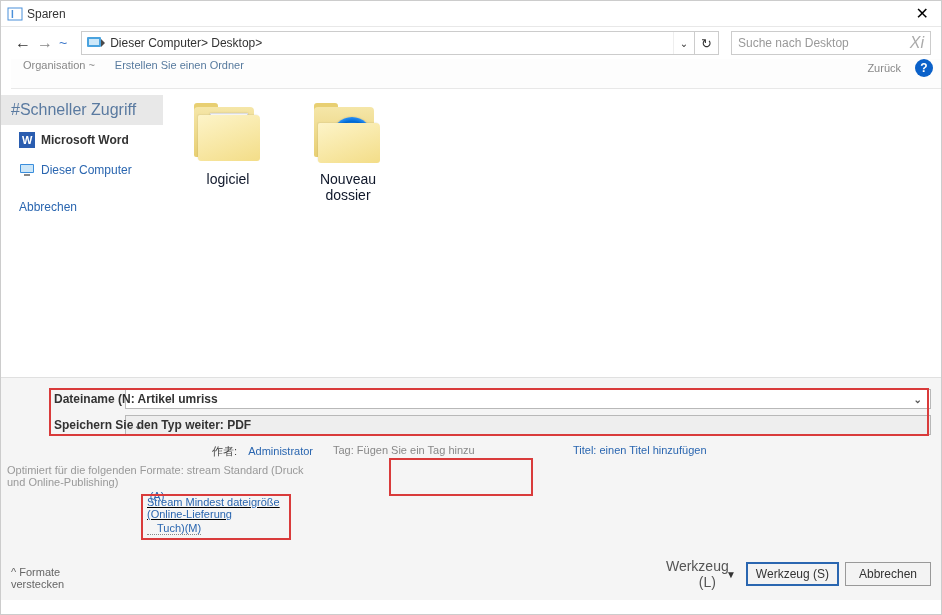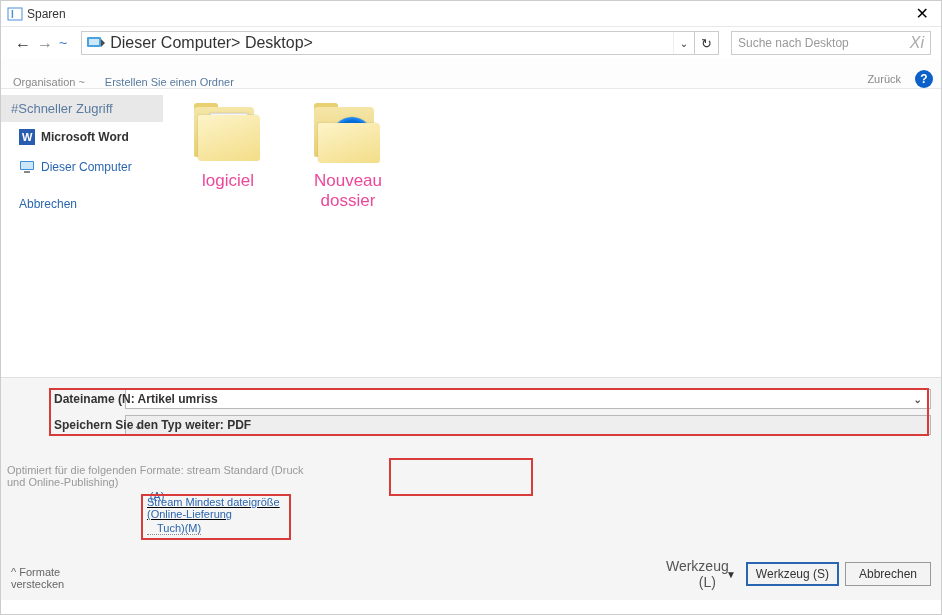--- a/index.html
+++ b/index.html
@@ -9,52 +9,52 @@
   .titlebar .icon-w { width: 16px; height: 16px; margin-right: 4px; display:flex; align-items:center; justify-content:center; color:#4a90d9; font-weight:bold; font-size:12px;}
   .titlebar .title { font-size: 12px; color: #333; }
   .titlebar .close { margin-left: auto; font-size: 16px; color: #000; cursor: pointer; padding: 0 6px; }
   
   .navrow { display: flex; align-items: center; height: 32px; padding: 2px 10px; gap: 4px; }
   .navrow .arrow { width:18px; font-size: 16px; color: #888; padding: 0 4px; cursor: pointer; }
   .navrow .arrow.active { color: #333; }
   .navrow .tilde-arrow { color: #3a76c9; font-size: 14px; padding: 0 4px; cursor: pointer;}
   .addrbar { flex: 1; display: flex; align-items: center; border: 1px solid #ccc; height: 24px; background:#fff; margin-left: 6px; }
   .addrbar .drive-icon { width:24px; height:20px; margin: 0 2px; display:flex; align-items:center; justify-content:center;}
-  .addrbar .path { font-size: 16px; color: #333; flex: 1; }
+  .addrbar .path { font-size: 12px; color: #333; flex: 1; }
   .addrbar .drop { font-size: 10px; color: #333; padding: 0 6px; border-left: 1px solid #eee; height:100%; display:flex; align-items:center; cursor: pointer;}
   .addrbar .refresh { font-size: 13px; color: #333; padding: 0 6px; border-left: 1px solid #ccc; height:100%; display:flex; align-items:center; cursor: pointer;}
   .searchbox { width: 200px; height: 24px; border: 1px solid #ccc; margin-left: 8px; display:flex; align-items:center; font-size:12px; color:#999; padding:0 6px; background:#fff;}
   .searchbox .sx { margin-left:auto; font-style: italic; color:#aaa; font-size:16px;}
   
-  .toolbar { display:flex; align-items:flex-end; height: 30px; padding: 0 8px; border-bottom: 1px solid #e8e8e8; background:#fdfdfd;}
+  .toolbar { display:flex; align-items:flex-start; height: 30px; padding: 0 8px; border-bottom: 1px solid #e8e8e8; background:#fdfdfd;margin-left:10px;}
   .toolbar .tb-item { font-size: 11px; color: #577a9e; cursor:pointer; padding: 0 4px;}
   .toolbar .tb-item.dark { color:#888;}
   .toolbar .tb-sep { width: 12px;}
   .toolbar .right { margin-left:auto; display:flex; align-items:center; gap:10px;}
   .toolbar .help { width:18px; height:18px; border-radius:50%; background:#0b61c9; color:#fff; font-size:12px; font-weight:bold; display:flex; align-items:center; justify-content:center; cursor:pointer;}
   
   .middle { display:flex; height: 288px; }
   .sidebar { width: 162px; padding: 6px 0 0 0; }
-  .side-head { background:#e8e8e8; font-size:13px; color:#5a7aa0; padding: 6px 10px; }
+  .side-head { background:#e8e8e8; font-size:16px; color:#5a7aa0; padding: 6px 10px; }
   .side-item { display:flex; align-items:center; gap:6px; font-size:12px; padding:7px 10px 7px 18px; color:#333; cursor:pointer;}
   .side-item .si-icon { width:16px; height:16px; display:flex; align-items:center; justify-content:center;}
   .side-item.blue { color:#2a66b0;}
   .sidebar .spacer { height: 8px;}
   
   .filepane { flex:1; display:flex; gap: 30px; padding: 14px 20px; align-items:flex-start; }
   .folder-item { display:flex; flex-direction:column; align-items:center; width: 90px; cursor: pointer;}
   .folder-icon { width: 72px; height: 62px; position:relative; margin-bottom:6px;}
   .folder-back { position:absolute; left:2px; top:4px; width:60px; height:50px; background:linear-gradient(180deg,#f5e6a8,#e8cf72); border-radius:4px 4px 2px 2px; }
   .folder-tab { position:absolute; left:2px; top:0; width:24px; height:10px; background:#e8cf72; border-radius:3px 3px 0 0;}
   .folder-front { position:absolute; left:6px; top:12px; width:62px; height:46px; background:linear-gradient(160deg,#fdf4c8,#f3dd88); border-radius:2px 4px 3px 3px; box-shadow: -1px -1px 1px rgba(0,0,0,0.05);}
   .folder-doc { position:absolute; left:18px; top:10px; width:38px; height:42px; background:#fff; border:1px solid #ddd; box-shadow:0 0 2px rgba(0,0,0,0.15);}
   .doc-inner-pdf { position:absolute; left:4px; top:12px; width:28px; height:20px; background:#d94b3b; border-radius:2px; display:flex; align-items:center; justify-content:center; font-size:7px; color:#fff; font-weight:bold;}
   .folder-disc { position:absolute; left:20px; top:14px; width:40px; height:40px; border-radius:50%; background:radial-gradient(circle,#e6ecff 0%, #b3d4ff 15%, #3399ff 40%, #006bd6 55%, #3399ff 75%, #b3d4ff 100%); box-shadow:0 0 2px rgba(0,0,0,0.2);}
   .folder-disc::after{content:""; position:absolute; left:14px; top:14px; width:12px; height:12px; background:#fff; border-radius:50%; border:1px solid #ccc;}
-  .folder-label { font-size:17px; color:#ec4899; text-align:center;}
+  .folder-label { font-size:14px; color:#0f172a; text-align:center;}
   
   .bottom { border-top: 1px solid #e0e0e0; background:#f5f5f5; height: 223px; position:relative; padding-top:10px;}
   .row-field { display:flex; align-items:center; margin: 0 10px 4px 10px; height:22px;font-weight:bold; }
   .row-field .lbl { width:114px; text-align:right; font-size:12px; color:#444; padding-right:6px;}
   .row-field .fld { flex:1; height:20px; border:1px solid #b8b8b8; background:#fff; font-size:12px; padding:0 4px; display:flex; align-items:center; color:#333; position:relative;}
   .row-field .fld-text{flex:1; white-space:nowrap; overflow:hidden;}
   .row-field .dd { font-size:10px; color:#555; padding:0 4px; cursor:pointer;}
   
   .red-box-filename { position:absolute; left:48px; top:10px; width:880px; height:48px; border:2px solid #d93b3b; pointer-events:none; z-index:5;}
   
@@ -197,20 +197,28 @@
   </div>
   <div class="row-field">
     <div class="lbl"></div>
     <div class="fld" style="background:#eee;">
       <span class="fld-text" style="position:absolute; left:-72px; top:2px;">Speichern Sie den Typ weiter: PDF</span>
       <span></span>
       <span class="dd">⌄</span>
     </div>
   </div>
 
+  <div class="meta-row">
+    <div class="meta-col1">
+      <span class="auth-lbl">作者:</span>
+      <span class="auth-val">Administrator</span>
+    </div>
+    <div class="meta-col2">Tag: Fügen Sie ein Tag hinzu</div>
+    <div class="meta-col3">Titel: einen Titel hinzufügen</div>
+  </div>
 
   <div class="opt-text">
     <span>Optimiert für die folgenden Formate: stream Standard (Druck und Online-Publishing)</span><br>
     <span style="display:block; text-align:center; margin-top:2px;"><span class="opt-a">(A)</span></span>
   </div>
 
   <div class="red-box-option"></div>
 
 
   <div class="stream-box">

